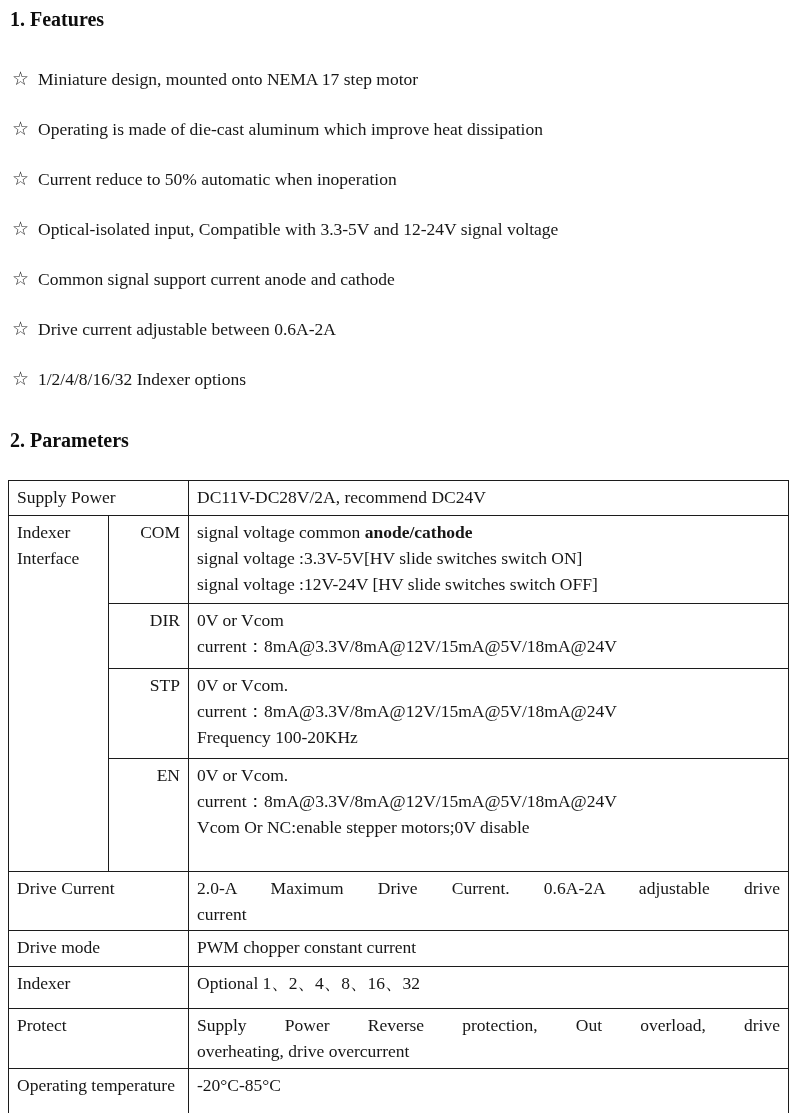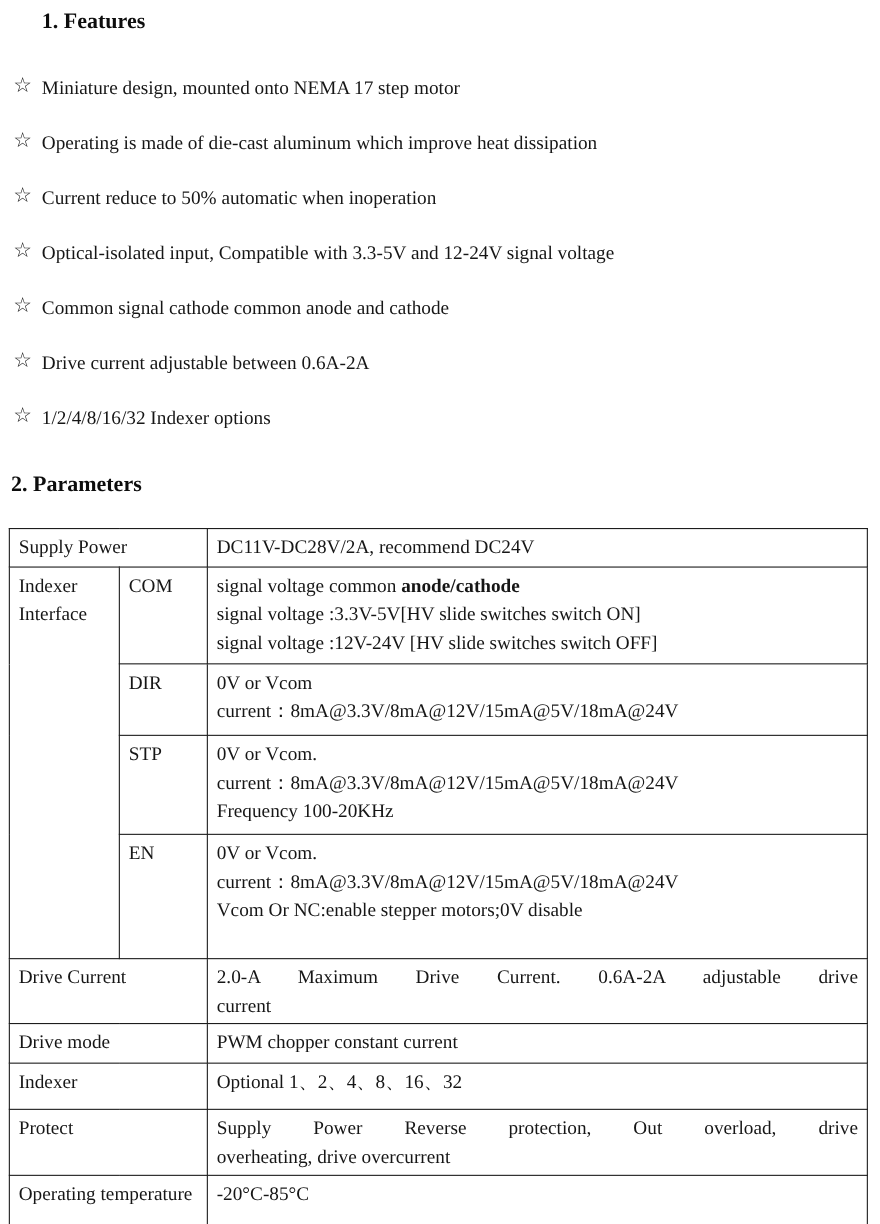--- a/index.html
+++ b/index.html
@@ -16,21 +16,21 @@
     font-family: "Liberation Serif", "DejaVu Serif", serif;
     overflow: hidden;
   }
   .heading {
     margin: 0;
     font-size: 20px;
     font-weight: bold;
     line-height: 23px;
     color: #0d0d0d;
   }
-  #features-heading { padding: 8px 0 0 10px; margin-left: 28px; }
+  #features-heading { padding: 8px 0 0 10px; }
   #parameters-heading { padding: 12px 0 0 10px; }
 
   ul.features {
     list-style: none;
     margin: 0;
     padding: 36px 0 0 12px;
   }
   li.feature {
     display: flex;
     align-items: flex-start;
@@ -56,21 +56,21 @@
     font-size: 17.5px;
   }
   table.params td {
     border: 1.5px solid #1c1c1c;
     vertical-align: top;
     padding: 3px 8px 3px 8px;
     line-height: 26px;
     overflow: hidden;
   }
   td.lbl { padding-left: 8px; }
-  td.sub { padding-left: 10px; }
+  td.sub { padding-left: 10px; text-align: right; }
   td.rowspan-lbl { padding-top: 38px; }
   .jline { text-align: justify; text-align-last: justify; }
   .bold { font-weight: bold; }
 </style>
 </head>
 <body>
 
 <div class="page">
 
   <h2 class="heading" id="features-heading">1. Features</h2>
@@ -87,21 +87,21 @@
     <li class="feature">
       <span class="star">☆</span>
       <span class="ftext">Current reduce to 50% automatic when inoperation</span>
     </li>
     <li class="feature">
       <span class="star">☆</span>
       <span class="ftext">Optical-isolated input, Compatible with 3.3-5V and 12-24V signal voltage</span>
     </li>
     <li class="feature">
       <span class="star">☆</span>
-      <span class="ftext">Common signal cathode common anode and cathode</span>
+      <span class="ftext">Common signal support current anode and cathode</span>
     </li>
     <li class="feature">
       <span class="star">☆</span>
       <span class="ftext">Drive current adjustable between 0.6A-2A</span>
     </li>
     <li class="feature">
       <span class="star">☆</span>
       <span class="ftext">1/2/4/8/16/32 Indexer options</span>
     </li>
   </ul>

